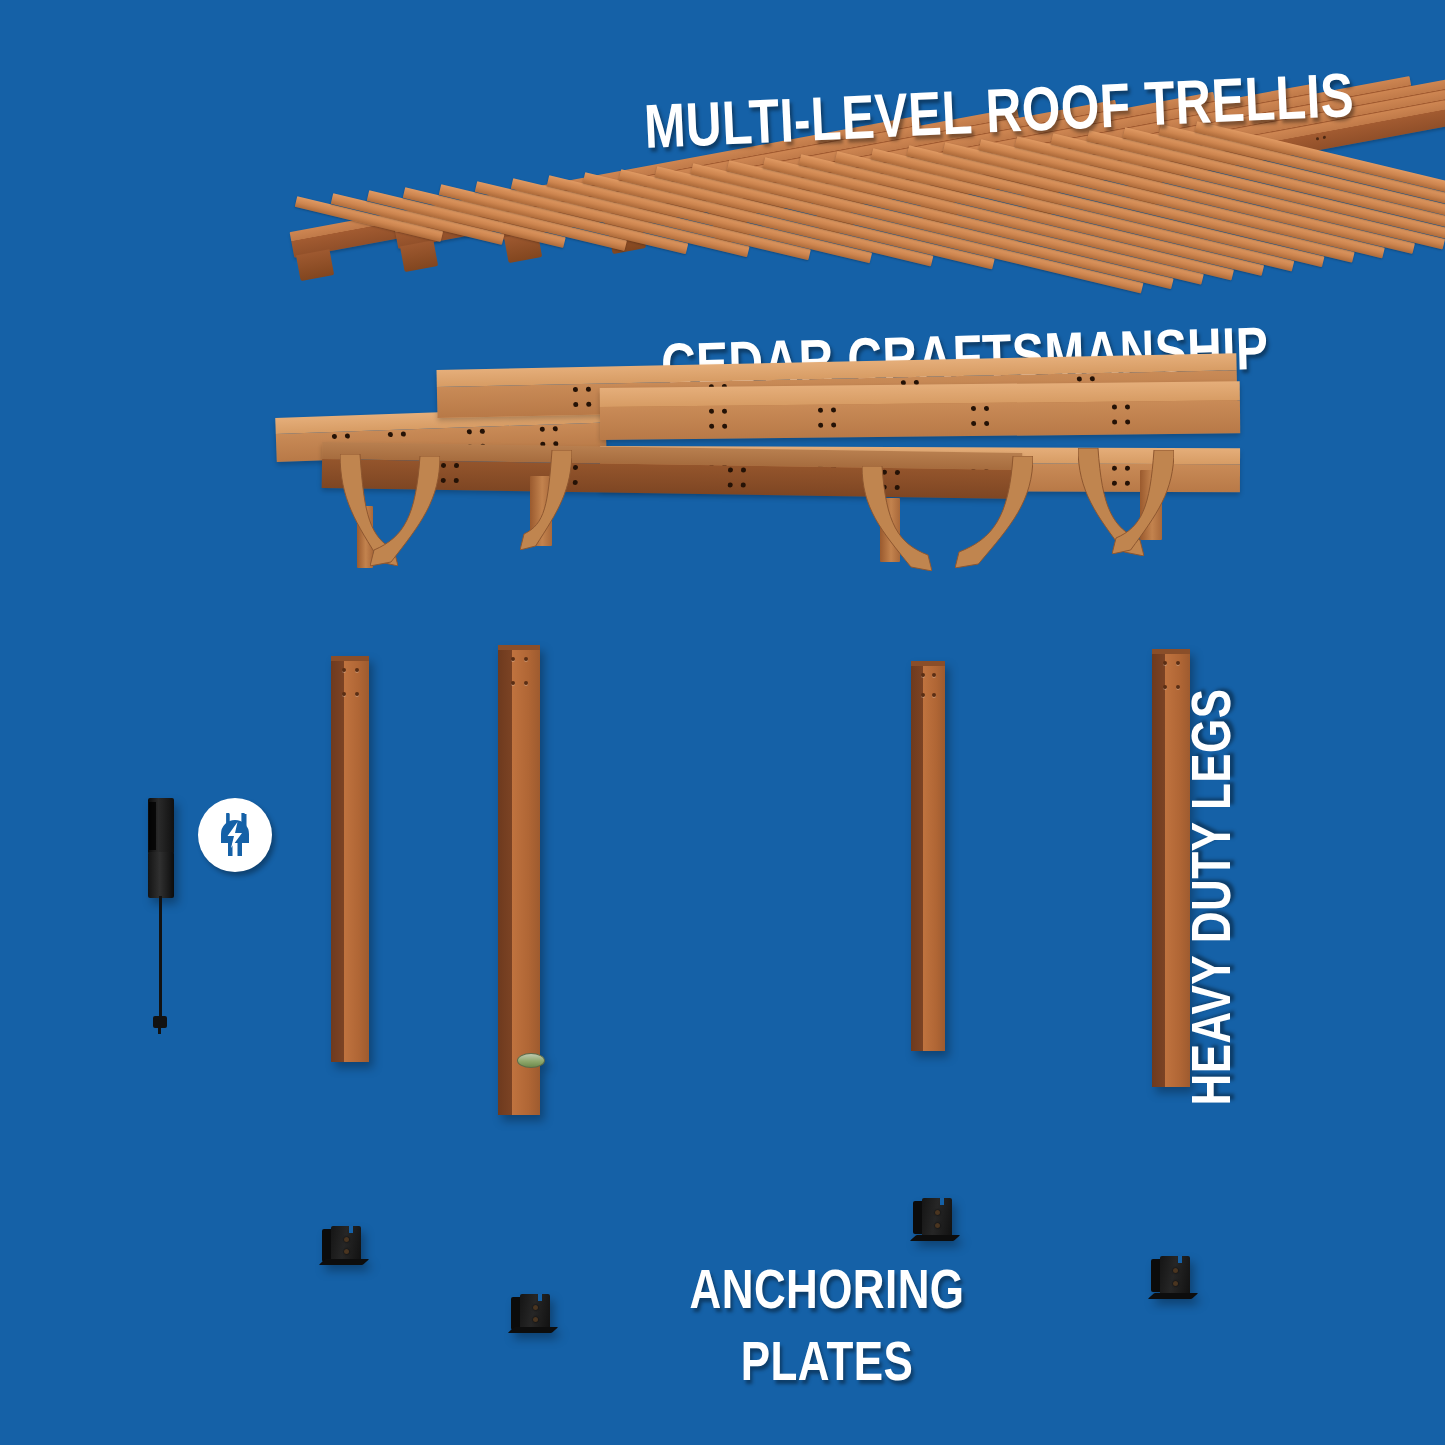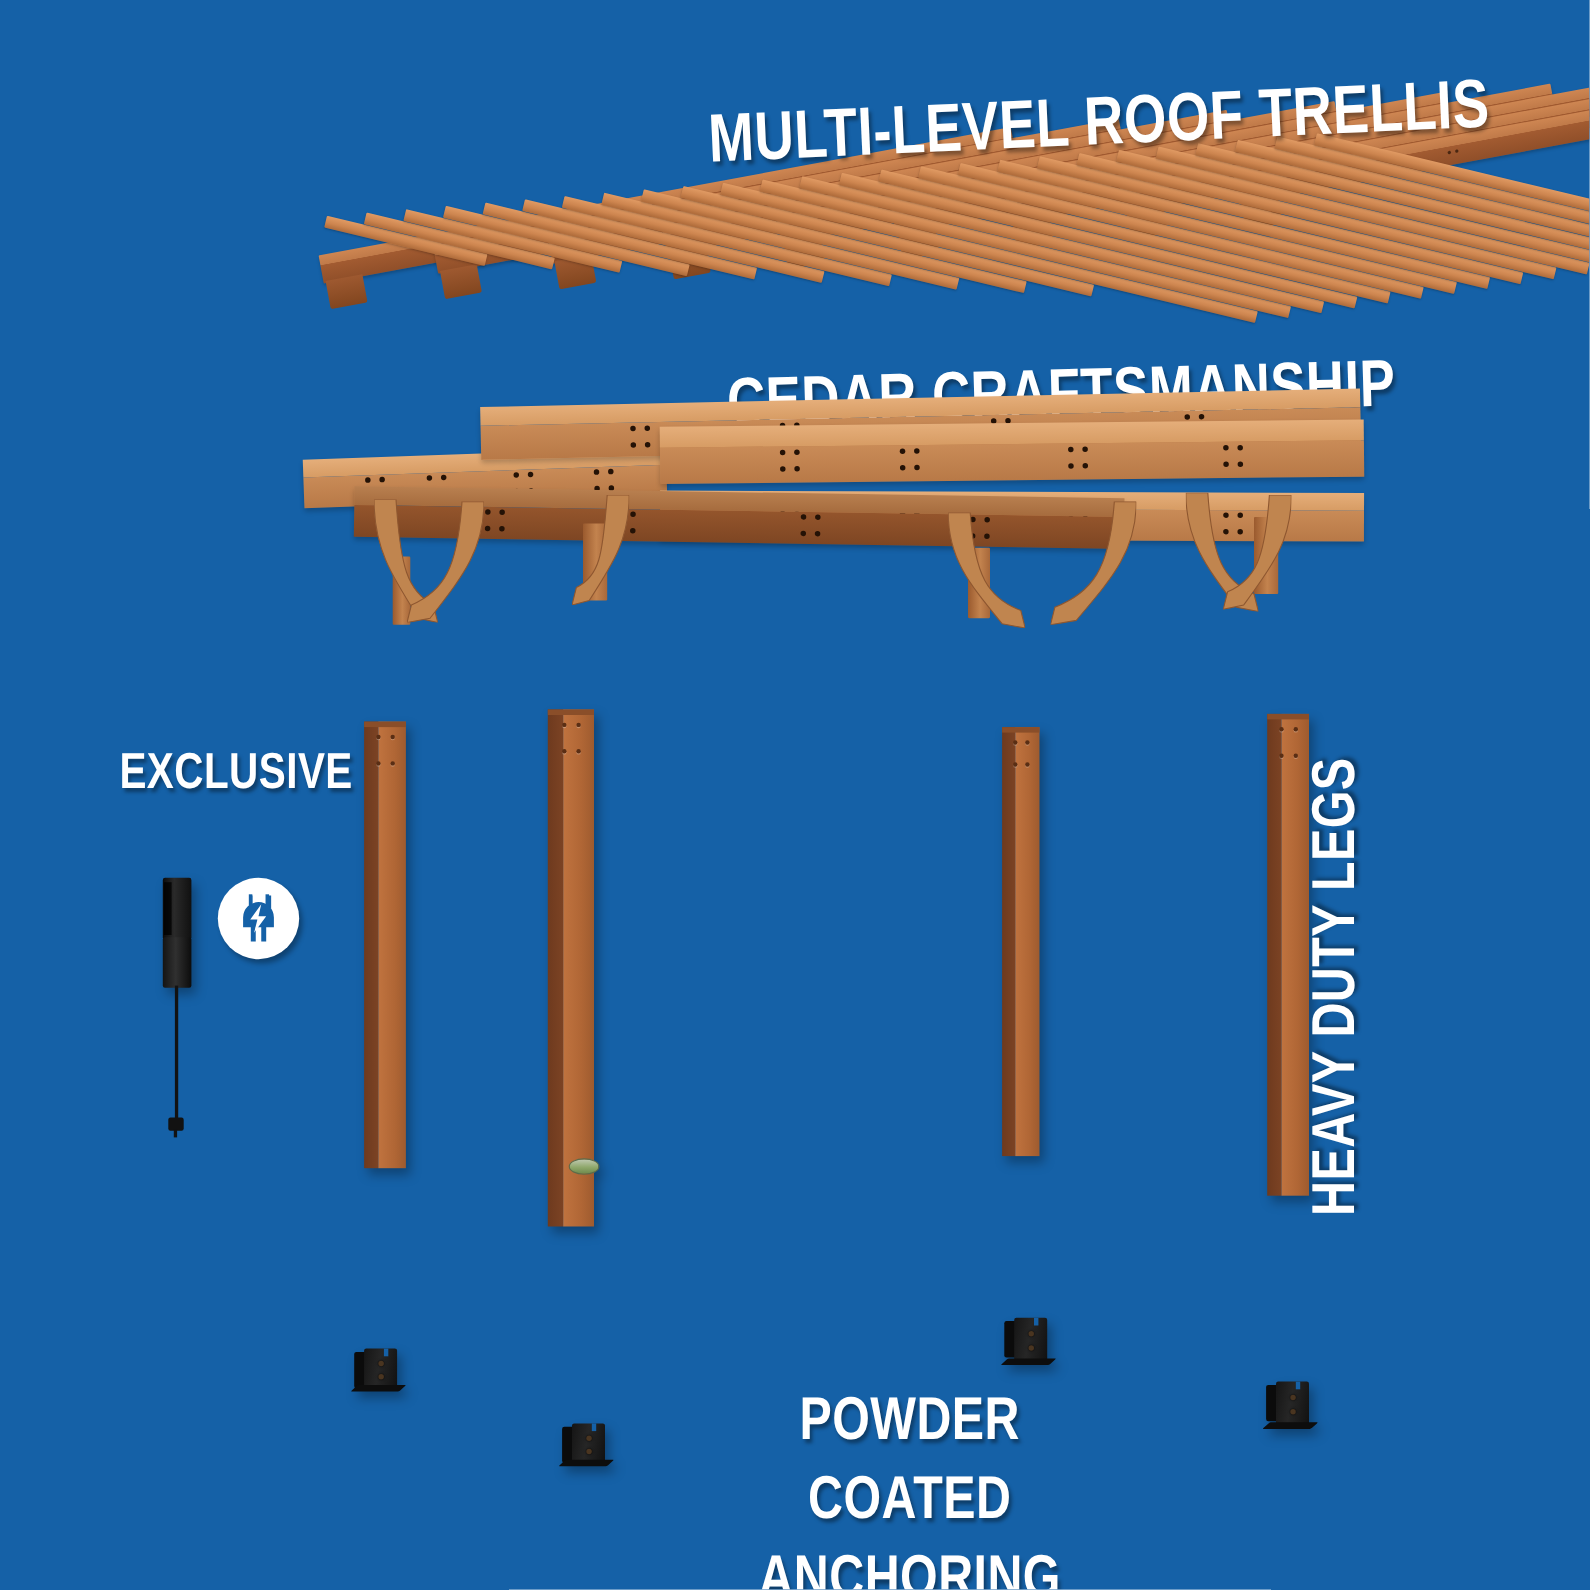--- a/index.html
+++ b/index.html
@@ -478,25 +478,23 @@
 
   <div class="callout" id="lbl-trellis">
     <span class="cond">MULTI-LEVEL ROOF TRELLIS</span>
   </div>
 
   <div class="callout" id="lbl-cedar">
     <span class="cond">CEDAR CRAFTSMANSHIP</span>
   </div>
 
   <div class="callout" id="lbl-power">
-    <div><span class="cond">EXCLUSIVE</span></div>
   </div>
 
   <div class="callout" id="lbl-legs">
     <span class="cond">HEAVY DUTY LEGS</span>
   </div>
 
   <div class="callout" id="lbl-anchor">
-    <div><span class="cond">POWDER COATED</span></div>
     <div><span class="cond">ANCHORING PLATES</span></div>
   </div>
 
 </div>
 
 </body></html>

